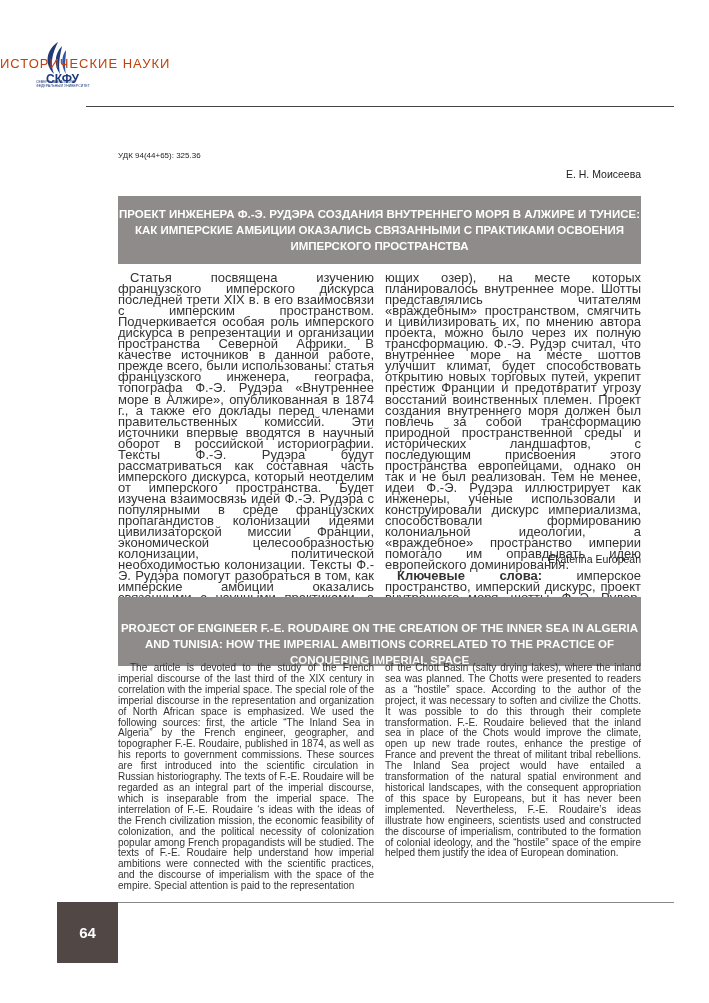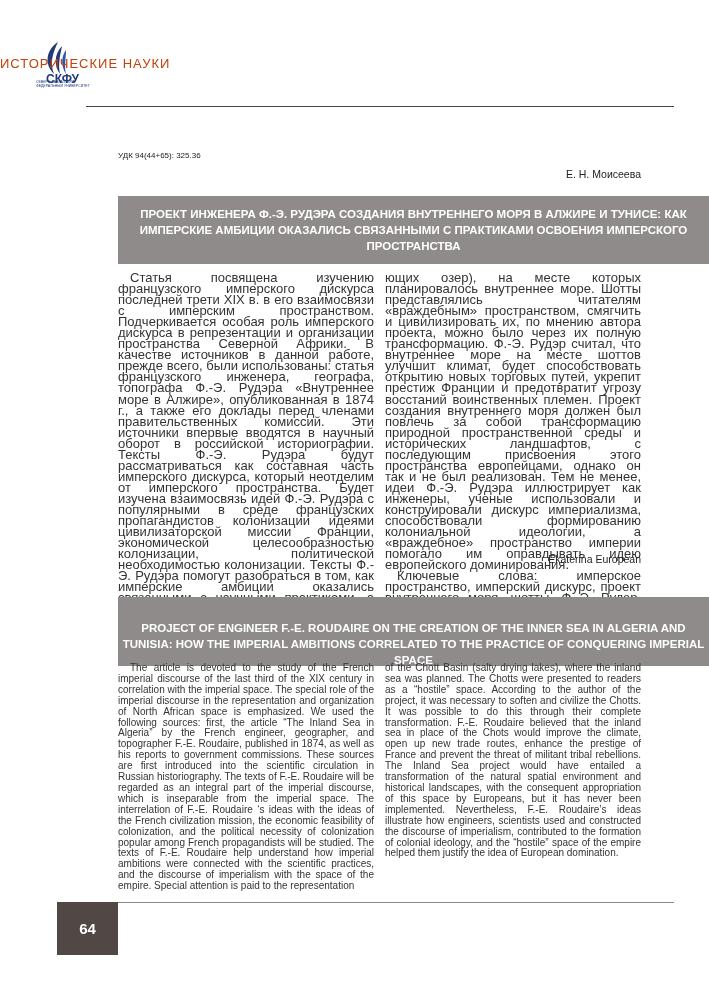--- a/index.html
+++ b/index.html
@@ -8,34 +8,34 @@
   .logo { position: absolute; left: 36px; top: 40px; width: 50px; height: 60px; }
   .logo svg { width: 50px; height: 44px; display: block; }
   .logo .brand { position: absolute; left: 0; top: 40px; width: 60px; font-size: 3.5px; color: #1f3a7a; line-height: 4px; }
   .section-title { position: absolute; left: 0; right: 0; top: 56px; text-align: left;
          font-size: 13px; letter-spacing: 1px; color: #c2410c; }
   .header-rule { position: absolute; left: 86px; width: 588px; top: 106px; height: 0; border-top: 1.5px solid #444; }
   .udk { position: absolute; left: 118px; top: 151px; font-size: 8px; color: #222; }
   .author { position: absolute; right: 68px; font-size: 10.5px; color: #222; }
   .author.ru { top: 168px; }
   .author.en { top: 553px; }
-  .title-box { position: absolute; left: 118px; width: 591px; background: #8f8b8b; color: #fff;
+  .title-box { position: absolute; left: 118px; width: 523px; background: #8f8b8b; color: #fff;
          font-weight: bold; text-align: center; font-size: 11.5px; line-height: 16px; box-sizing: border-box; }
   .title-box.ru { top: 196px; height: 68px; padding-top: 10px; }
   .title-box.en { top: 597px; height: 69px; padding-top: 23px; }
   .cols { position: absolute; left: 118px; width: 523px; display: flex; justify-content: space-between;
           font-size: 13px; line-height: 11.05px; color: #333; text-align: justify; }
   .cols.ru { top: 272px; }
   .cols.en { top: 663px; line-height: 10.9px; font-size: 10px; }
   .col { width: 256px; }
   .col p { margin: 0; text-indent: 12px; hyphens: auto; }
   .col p.cont { text-indent: 0; }
-  .kw-label { font-weight: normal; }
+  .kw-label { font-weight: bold; }
   .footer-rule { position: absolute; left: 118px; width: 556px; top: 902px; border-top: 1px solid #888; }
-  .page-box { position: absolute; left: 57px; top: 902px; width: 61px; height: 53px; background: #514846;
+  .page-box { position: absolute; left: 57px; top: 902px; width: 61px; height: 61px; background: #514846;
           color: #fff; font-weight: bold; font-size: 15px; display: flex; align-items: center; justify-content: center; }
 </style>
 </head>
 <body>
 
 <div class="logo">
   <svg viewBox="0 0 50 44">
     <path d="M22 2 C10 10 8 24 18 34 C14 24 16 14 22 2 Z" fill="#1f3a7a"></path>
     <path d="M26 6 C18 14 18 26 24 34 C22 24 24 16 26 6 Z" fill="#1f3a7a"></path>
     <path d="M30 10 C24 18 26 28 30 34 C28 26 30 18 30 10 Z" fill="#2f56a8"></path>

